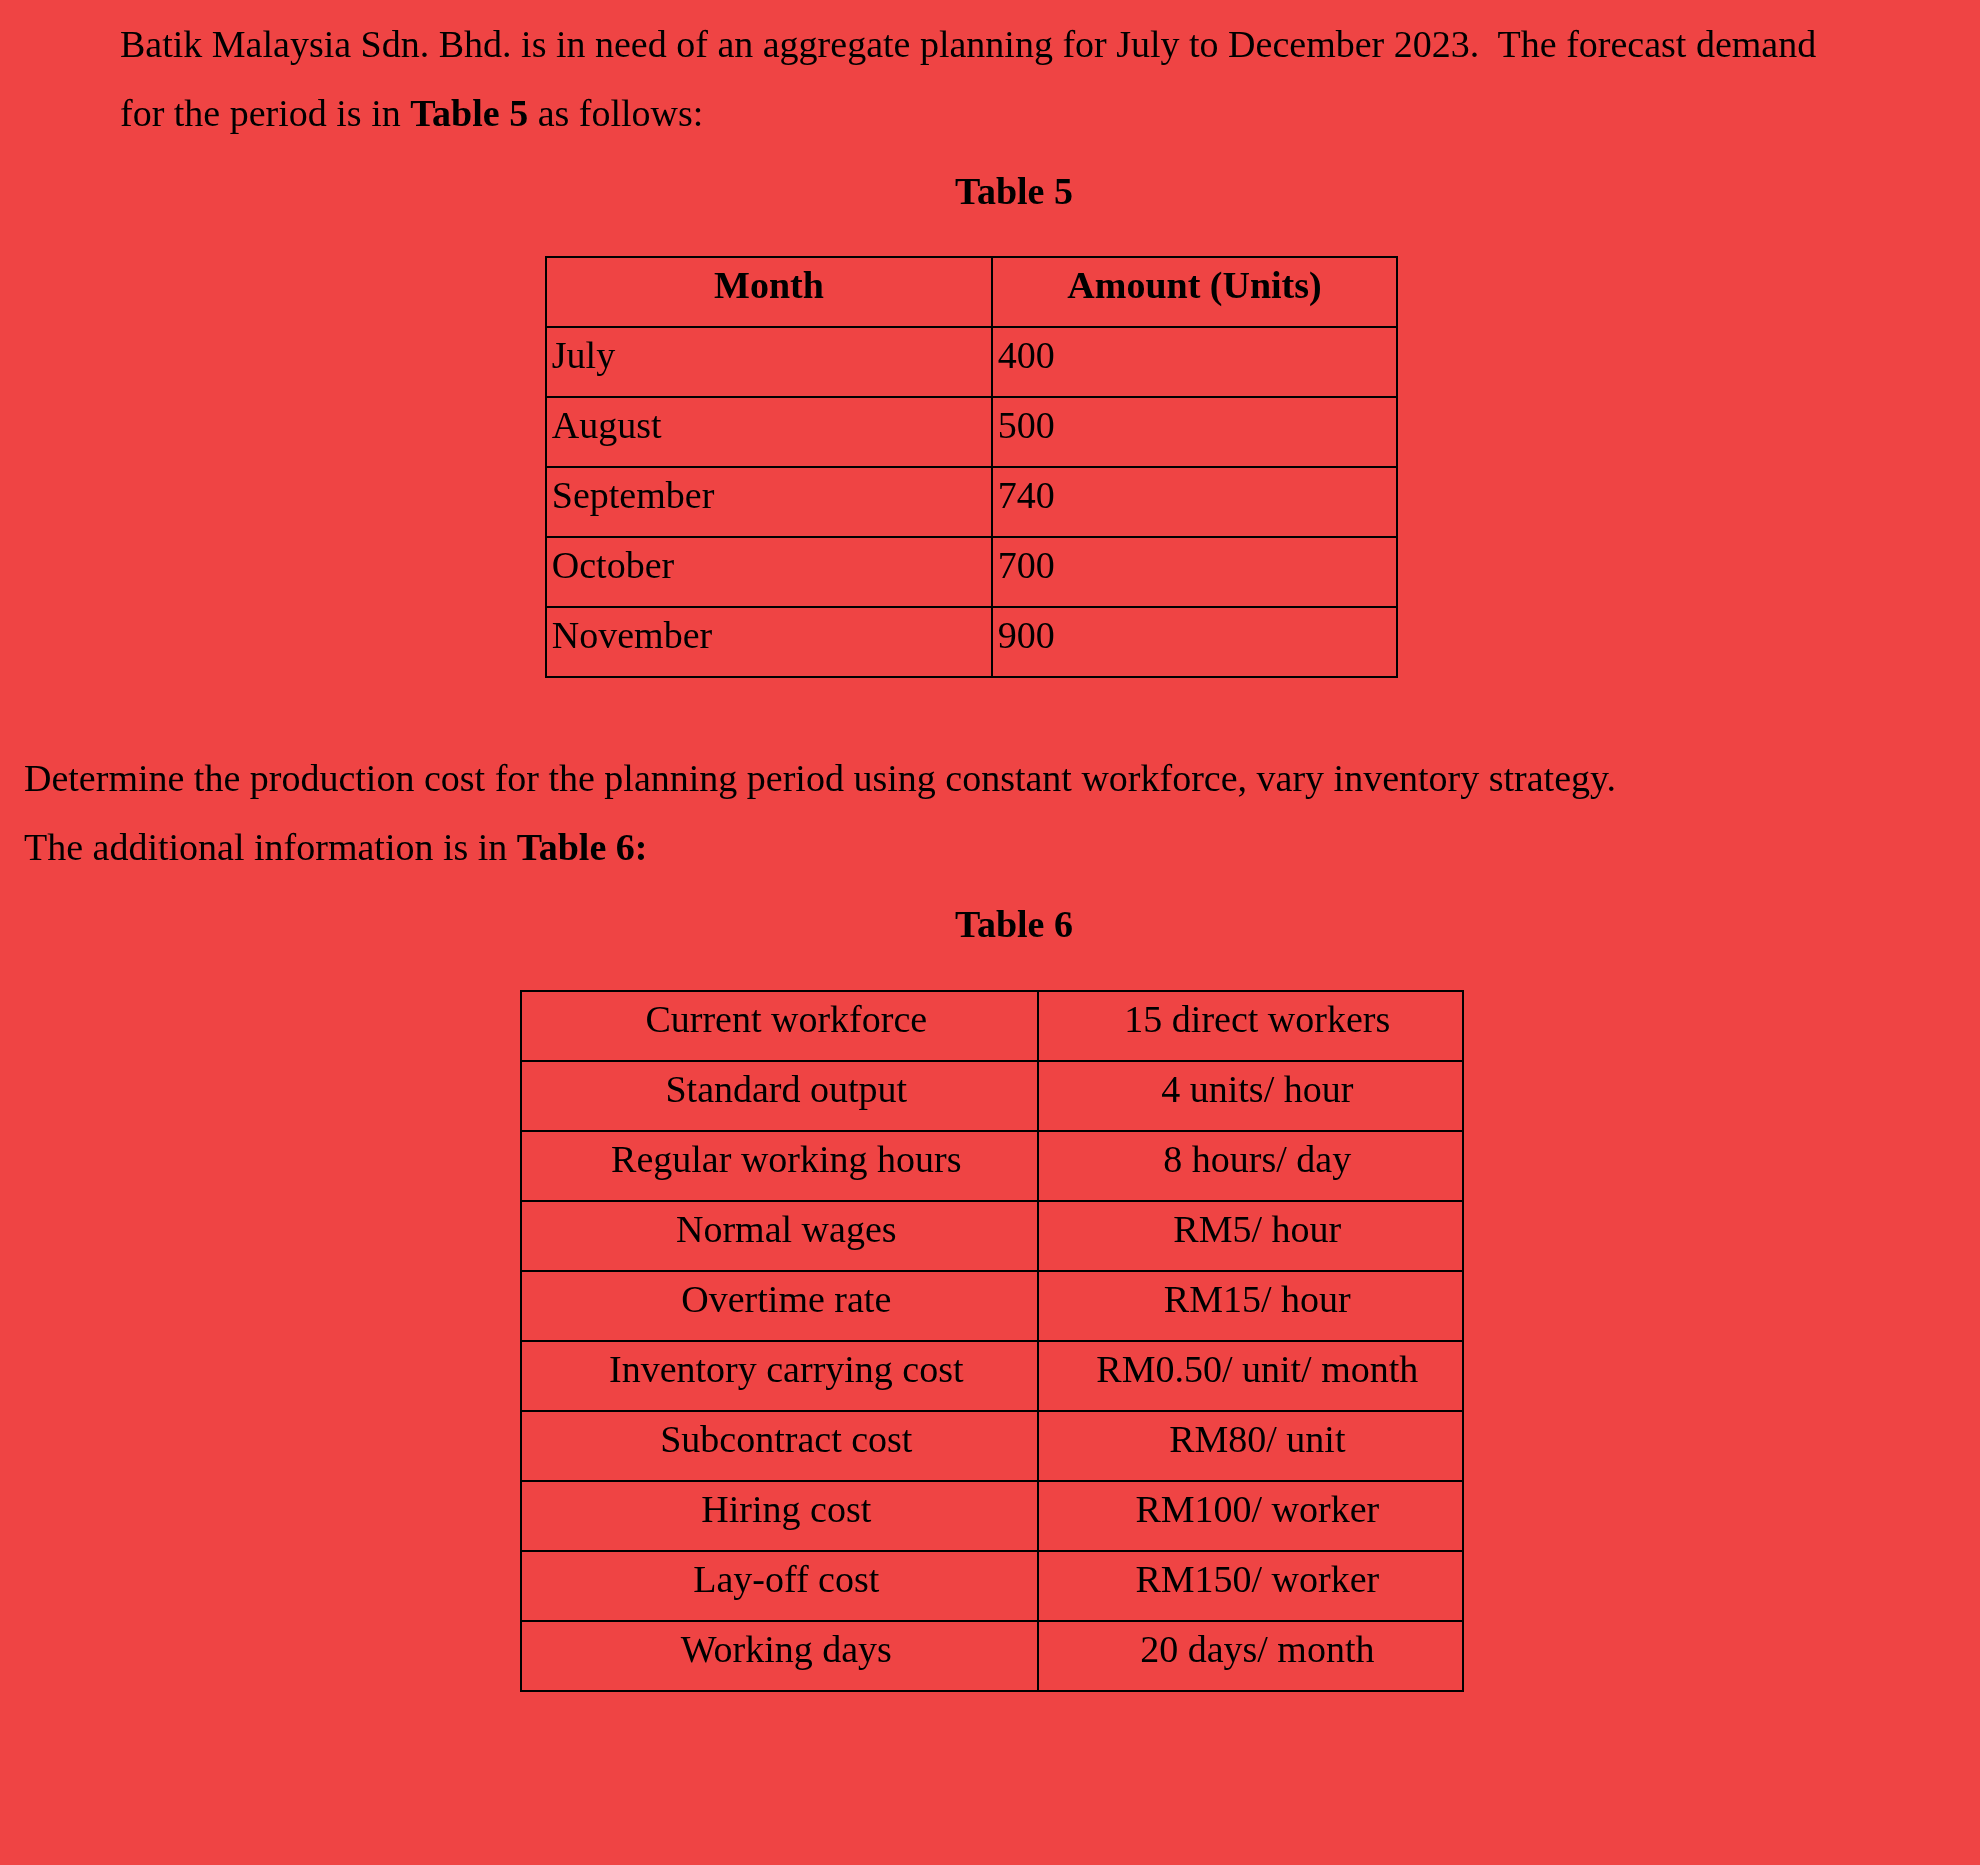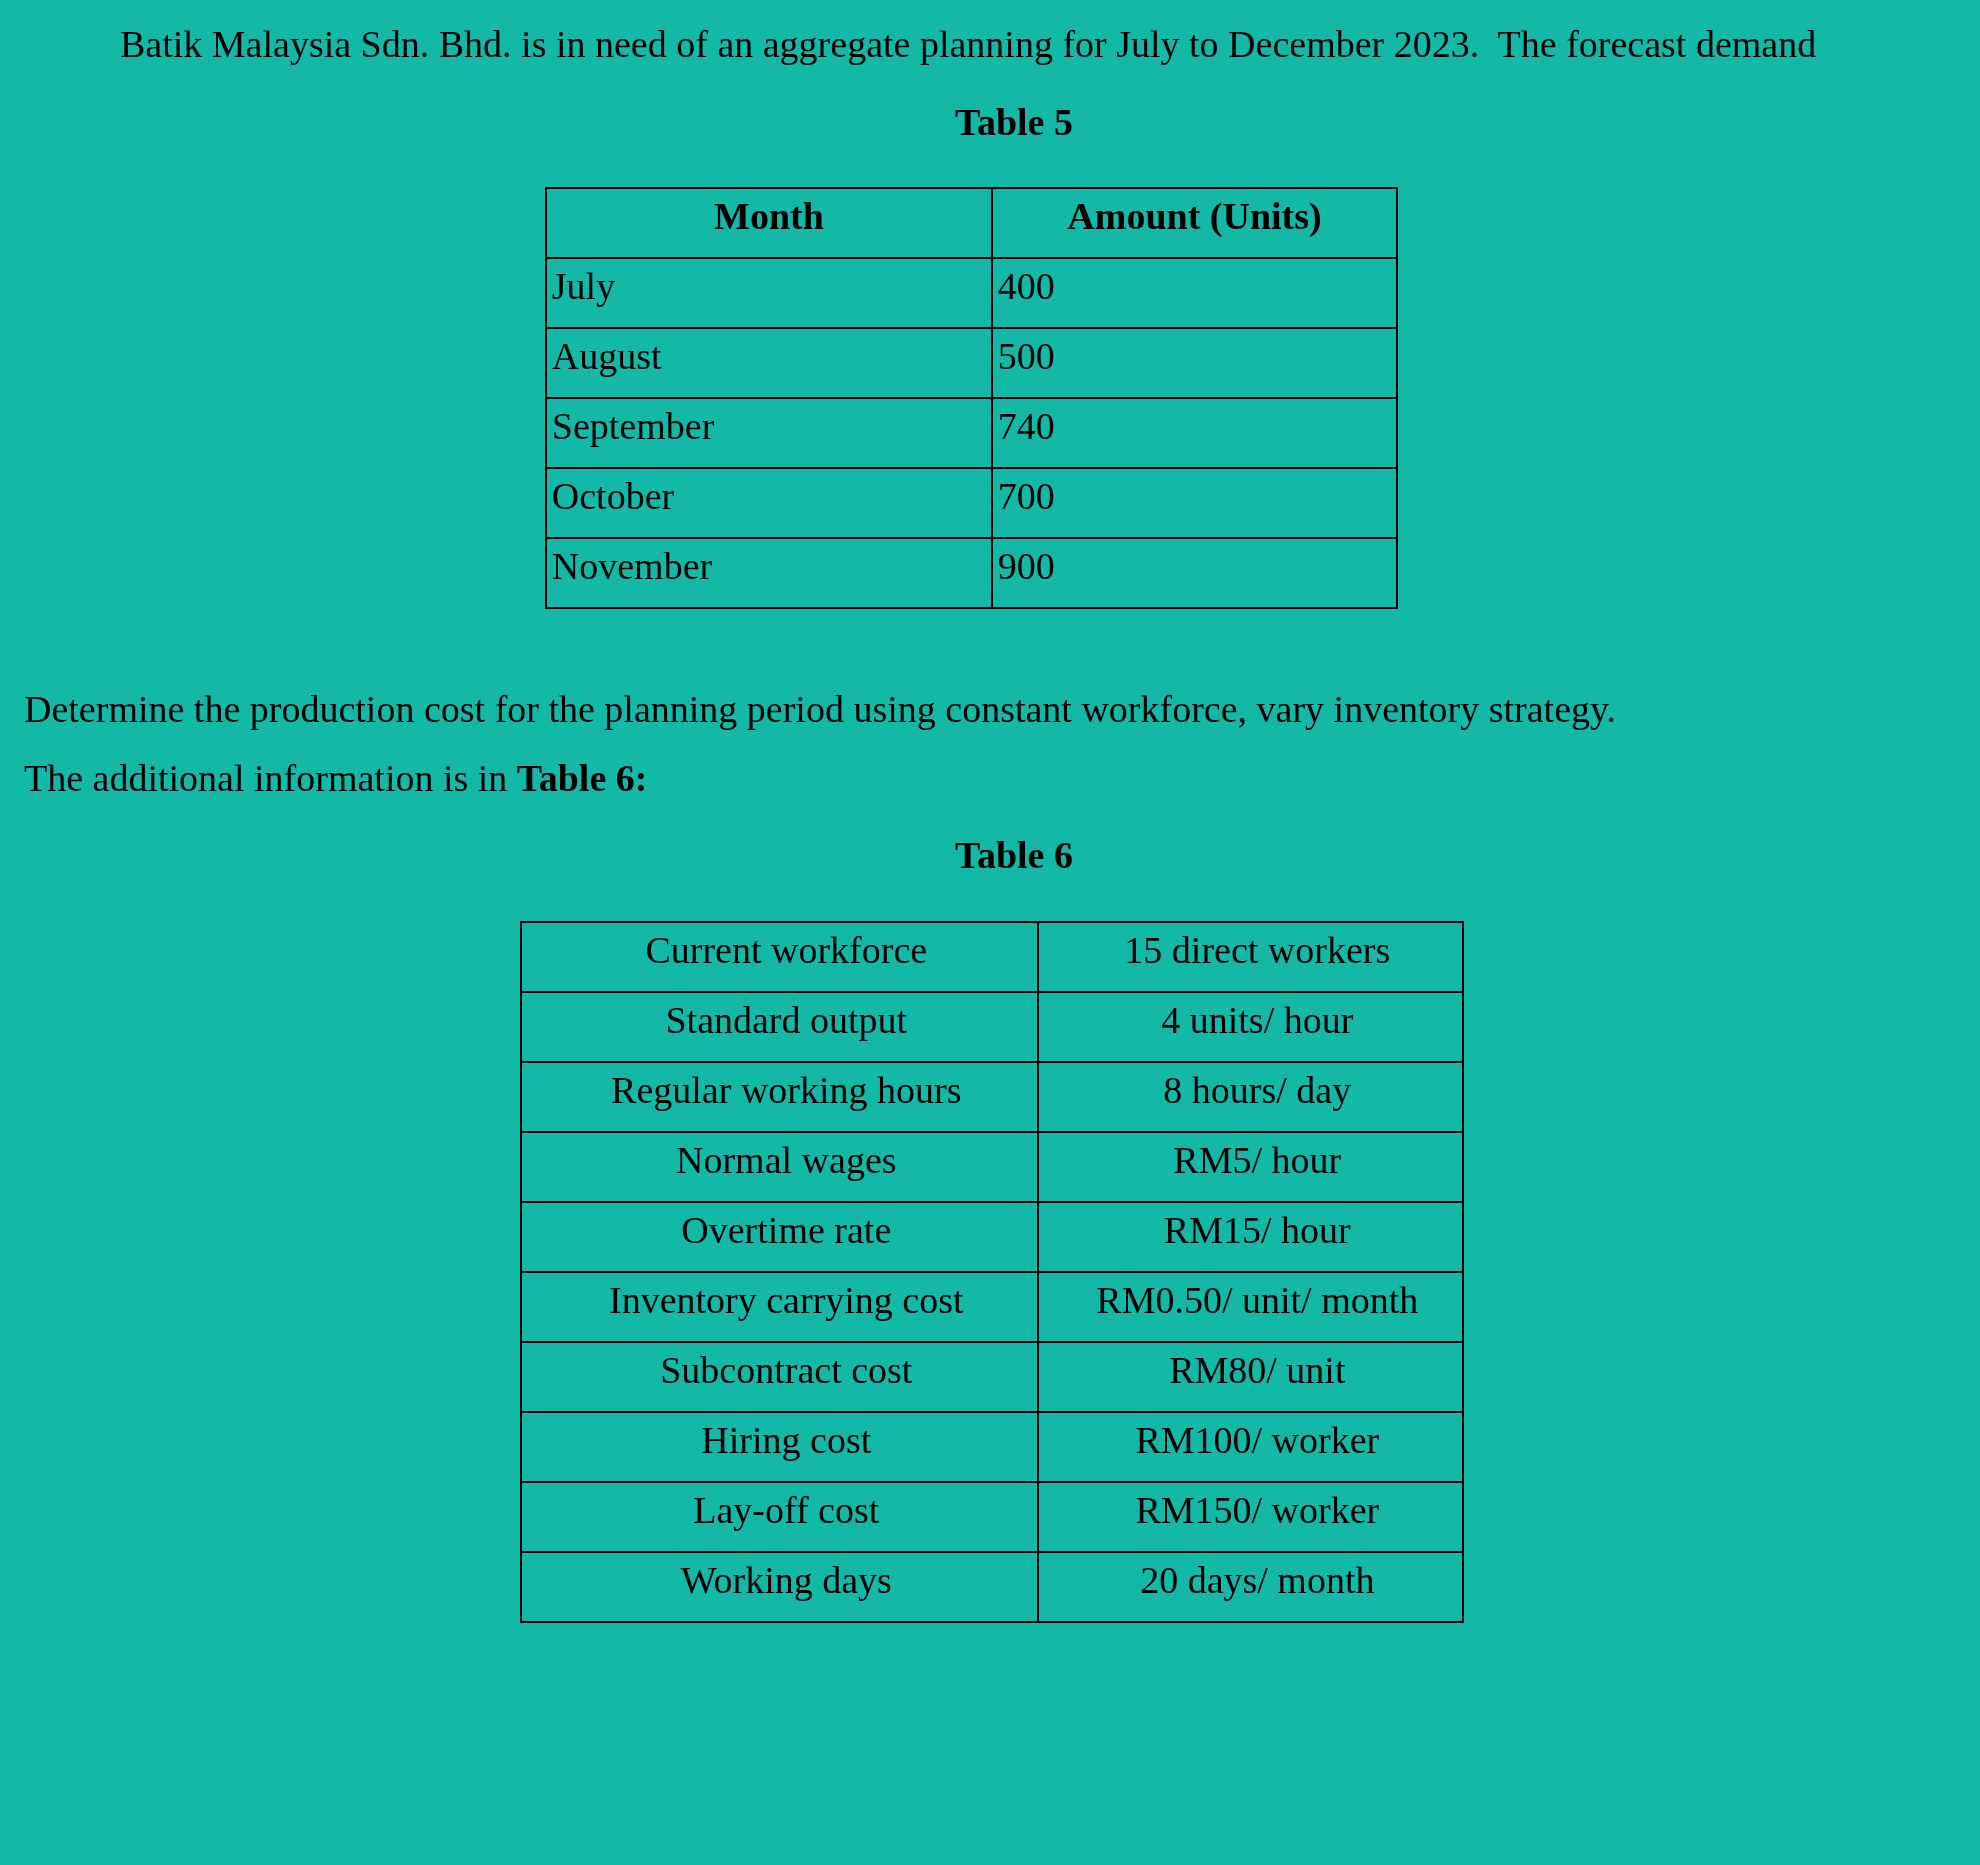--- a/index.html
+++ b/index.html
@@ -1,20 +1,20 @@
 <!DOCTYPE html>
 <html style="font-size:12.8px"><head>
 <meta charset="utf-8">
 <style>
   html, body { margin: 0; padding: 0; background: #ffffff; }
   .page {
     position: relative;
     width: 1980px;
     height: 1866px;
-    background: #14b8a6;
+    background: #ef4444;
     color: #000000;
     font-family: "Liberation Serif", "DejaVu Serif", serif;
     font-size: 38px;
     overflow: hidden;
     padding-top: 9.6px;
     box-sizing: border-box;
   }
   .para { margin: 0 72px 0 120px; }
   .para .line {
     display: block;
@@ -56,20 +56,21 @@
   .t6 col.c-value { width: 425px; }
   .t6 td { text-align: center; padding-left: 18.4px; }
 </style>
 </head>
 <body>
 
 <div class="page">
 
   <p class="para">
     <span class="line"><span>Batik Malaysia Sdn. Bhd. is in need of an aggregate planning for July to December 2023.  The forecast demand</span></span>
+    <span class="line"><span>for the period is in </span><b>Table 5</b><span> as follows:</span></span>
   </p>
 
   <span class="tbl-title">Table 5</span>
 
   <table class="t5">
     <colgroup>
         <col class="c-month">
         <col class="c-amount">
       </colgroup>
     <thead>

